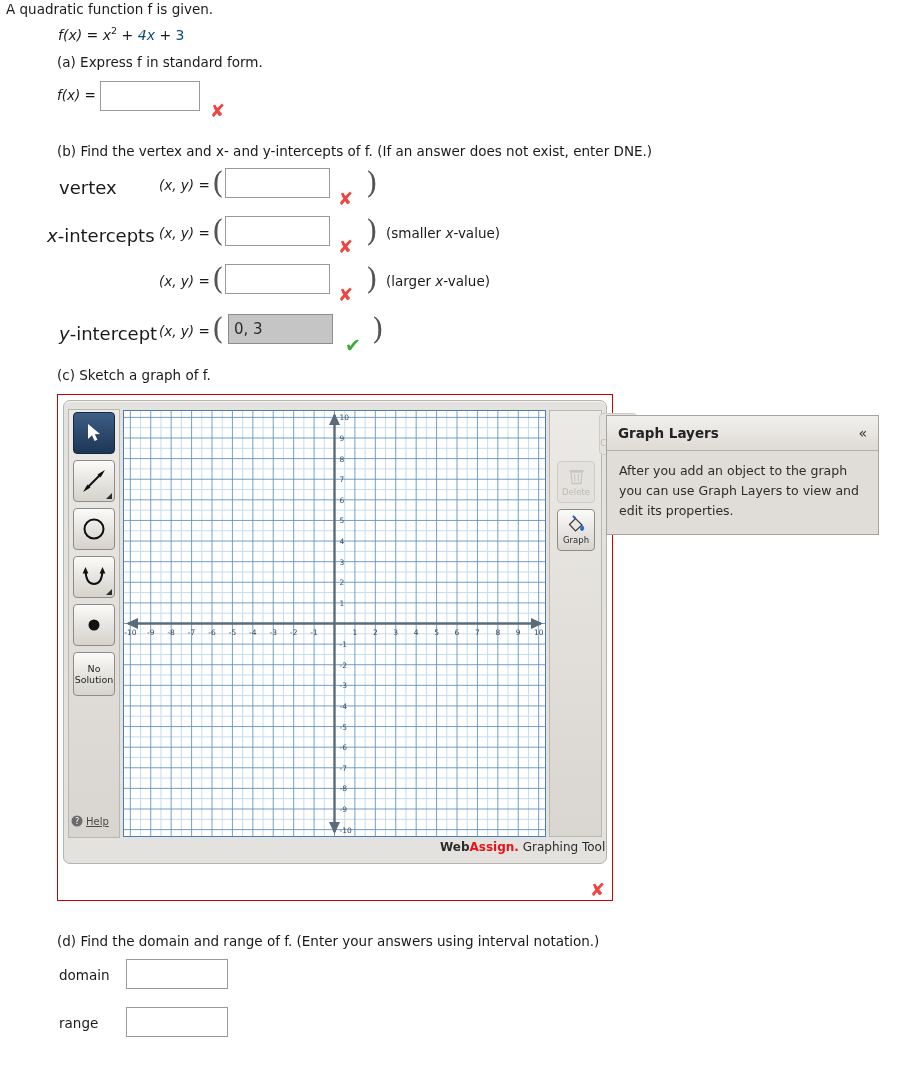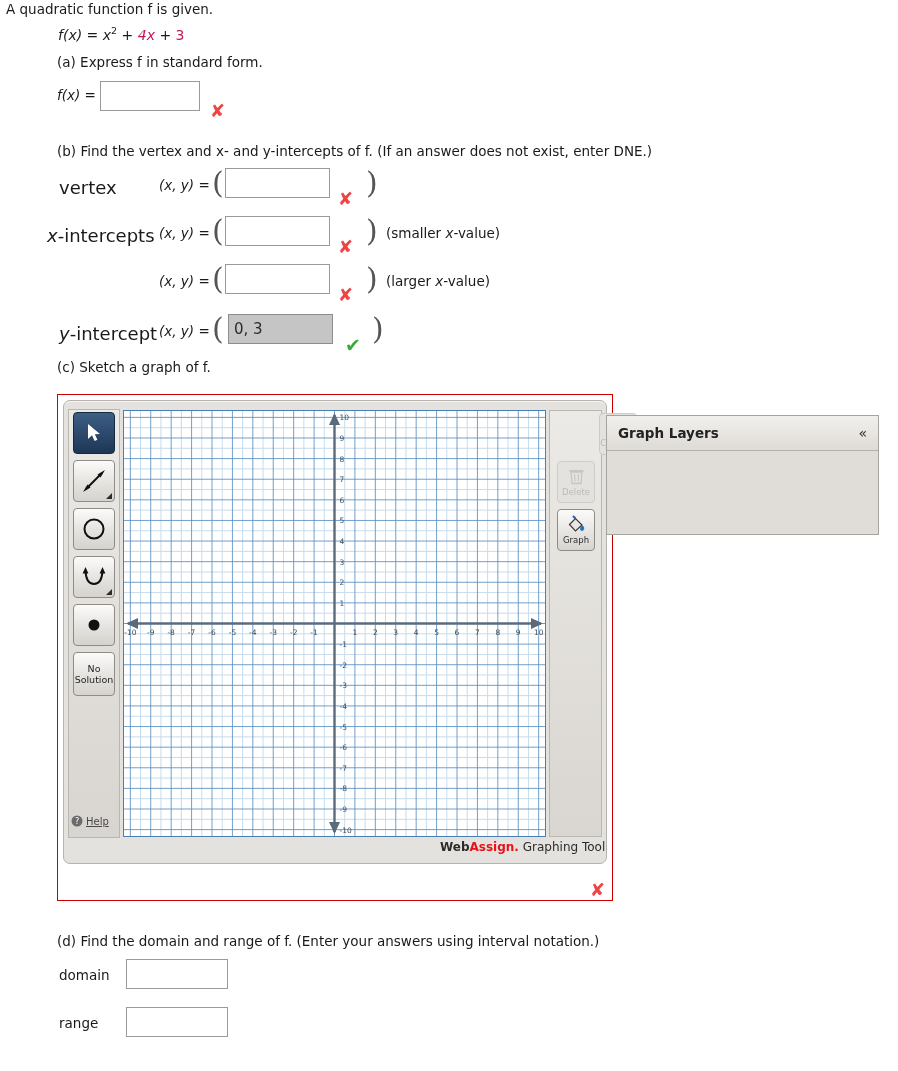--- a/index.html
+++ b/index.html
@@ -11,21 +11,21 @@
     width: 898px;
     height: 1071px;
     font-family: "DejaVu Sans", sans-serif;
     font-size: 13px;
     color: #1a1a1a;
     position: relative;
     overflow: hidden;
   }
   .abs { position: absolute; }
   .italic { font-style: italic; }
-  .red { color: #be185d; }
+  .red { color: #0c4a6e; }
 
   
   #intro {
     left: 6px; top: 1px;
     font-size: 13.5px;
   }
   #formula {
     left: 58px; top: 25px;
     font-size: 14px;
   }
@@ -109,21 +109,21 @@
   #in-yint {
     left: 228px; top: 314px; width: 105px;
     background: #c5c5c5;
     border: 1px solid #8d8d8d;
     color: #2b2b2b;
   }
   #chk-yint { left: 345px; top: 336px; }
   #p2-yint { left: 372px; top: 314px; }
 
   
-  #part-c-label { left: 57px; top: 359px; font-size: 13.5px; }
+  #part-c-label { left: 57px; top: 367px; font-size: 13.5px; }
 
   #graph-outer {
     left: 57px; top: 394px;
     width: 556px; height: 507px;
     border: 1px solid #cc0000;
     box-sizing: border-box;
     background: #fff;
   }
   #c-x { left: 590px; top: 881px; }
 
@@ -535,19 +535,20 @@
 
 <div class="abs" id="wa-footer">
   <span class="wa-web">Web</span><span class="wa-assign">Assign.</span><span> Graphing Tool</span>
 </div>
 
 <div class="abs" id="layers">
   <div id="layers-head">
     <span id="layers-title">Graph Layers</span>
     <span id="layers-collapse">«</span>
   </div>
+  <div id="layers-body">After you add an object to the graph you can use Graph Layers to view and edit its properties.</div>
 </div>
 
 <div class="abs" id="part-d-label">(d) Find the domain and range of f. (Enter your answers using interval notation.)</div>
 <div class="abs" id="lbl-domain">domain</div>
 <input class="abs ans-box" id="in-domain" value="" style="">
 <div class="abs" id="lbl-range">range</div>
 <input class="abs ans-box" id="in-range" value="" style="">
 
 </body></html>

